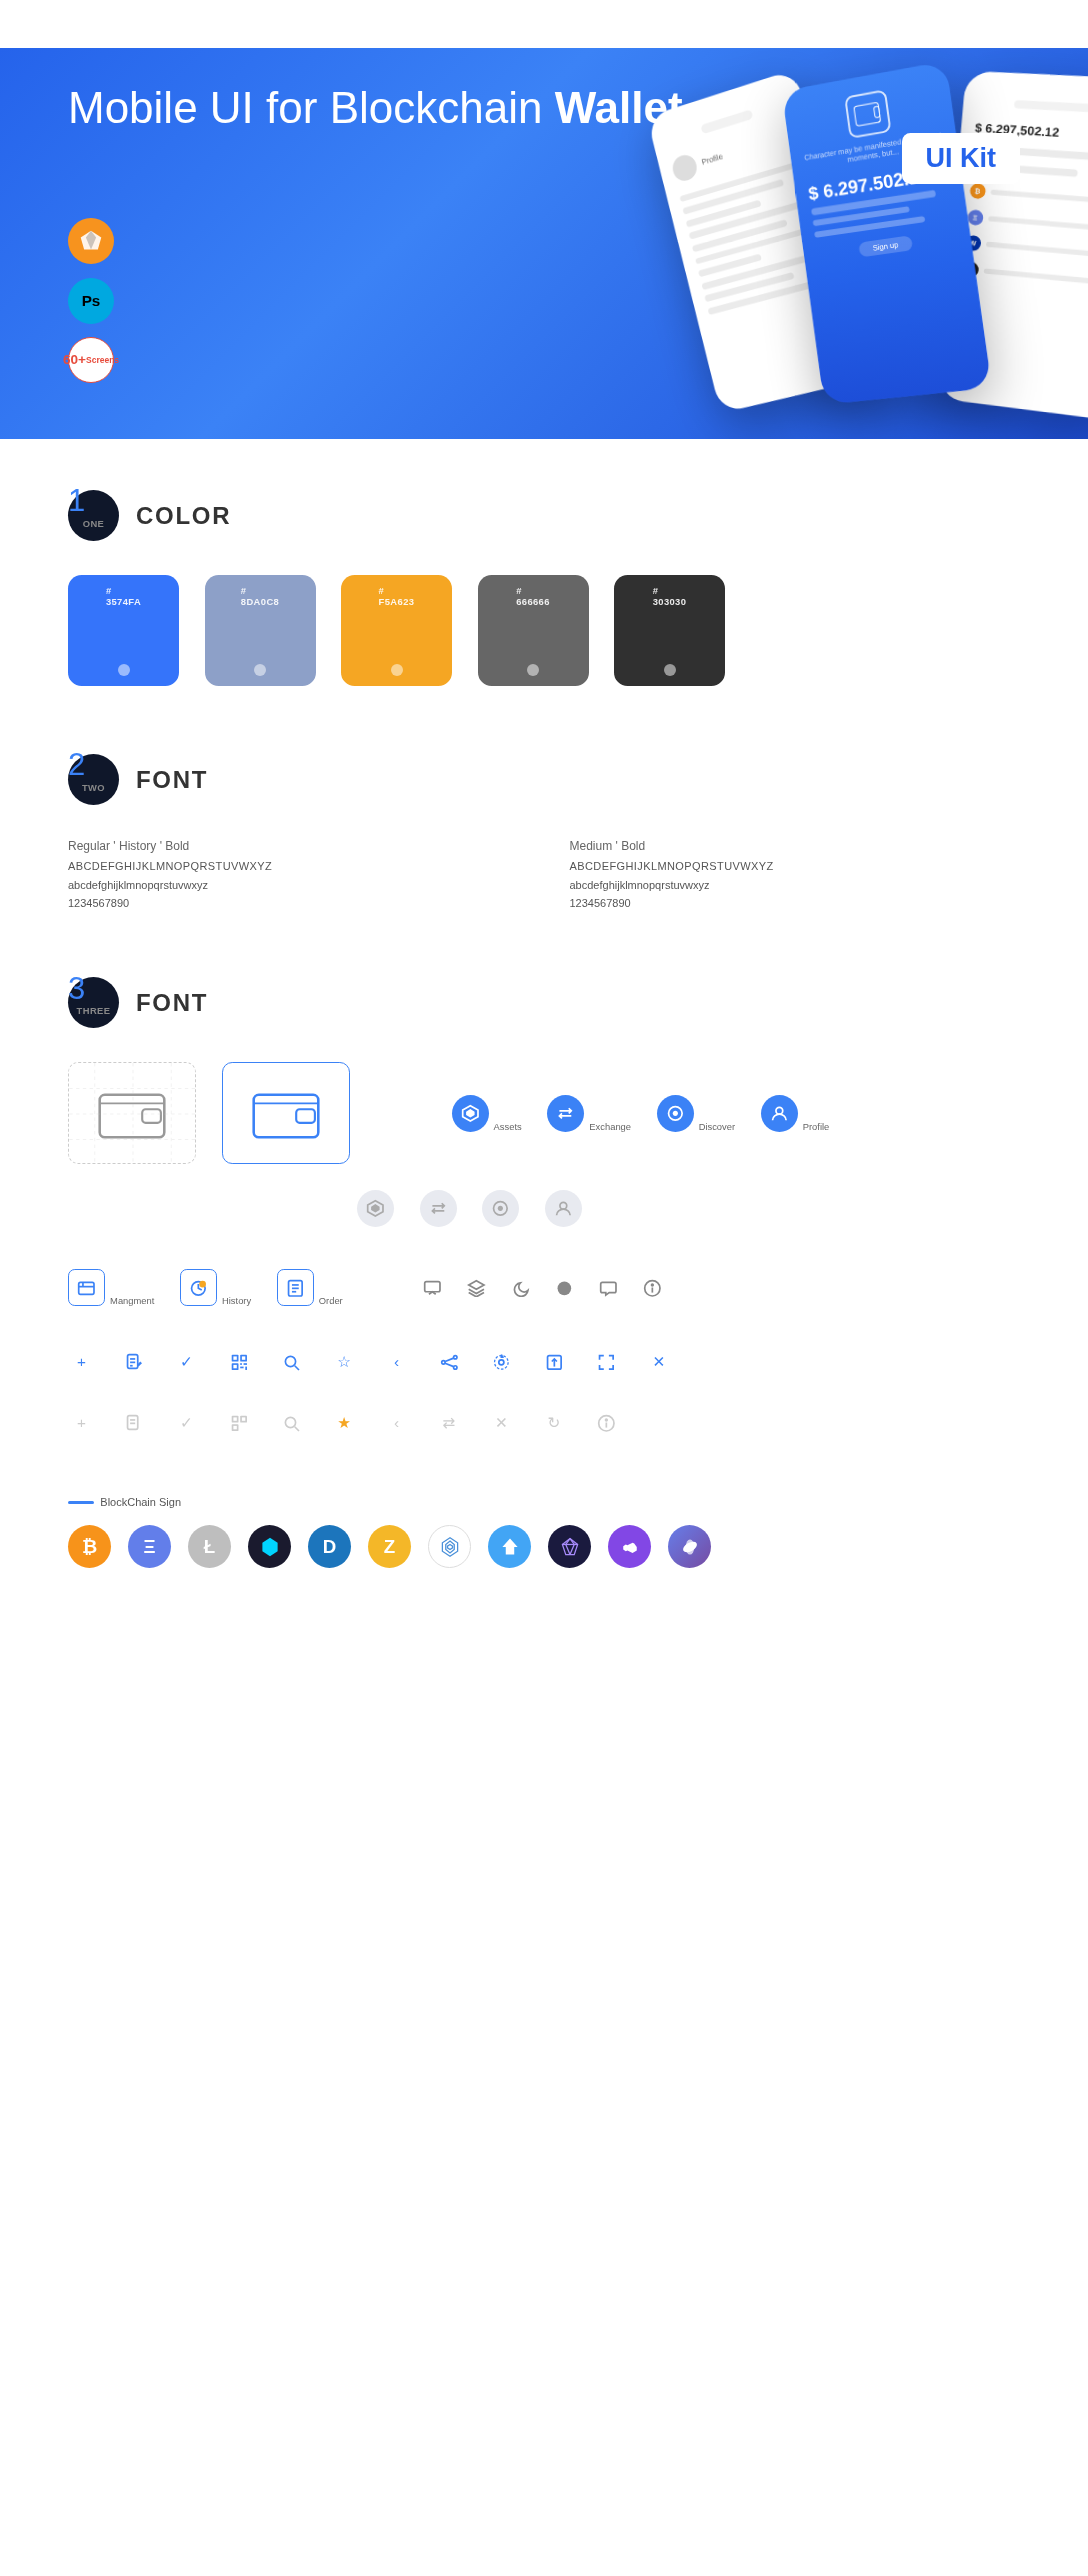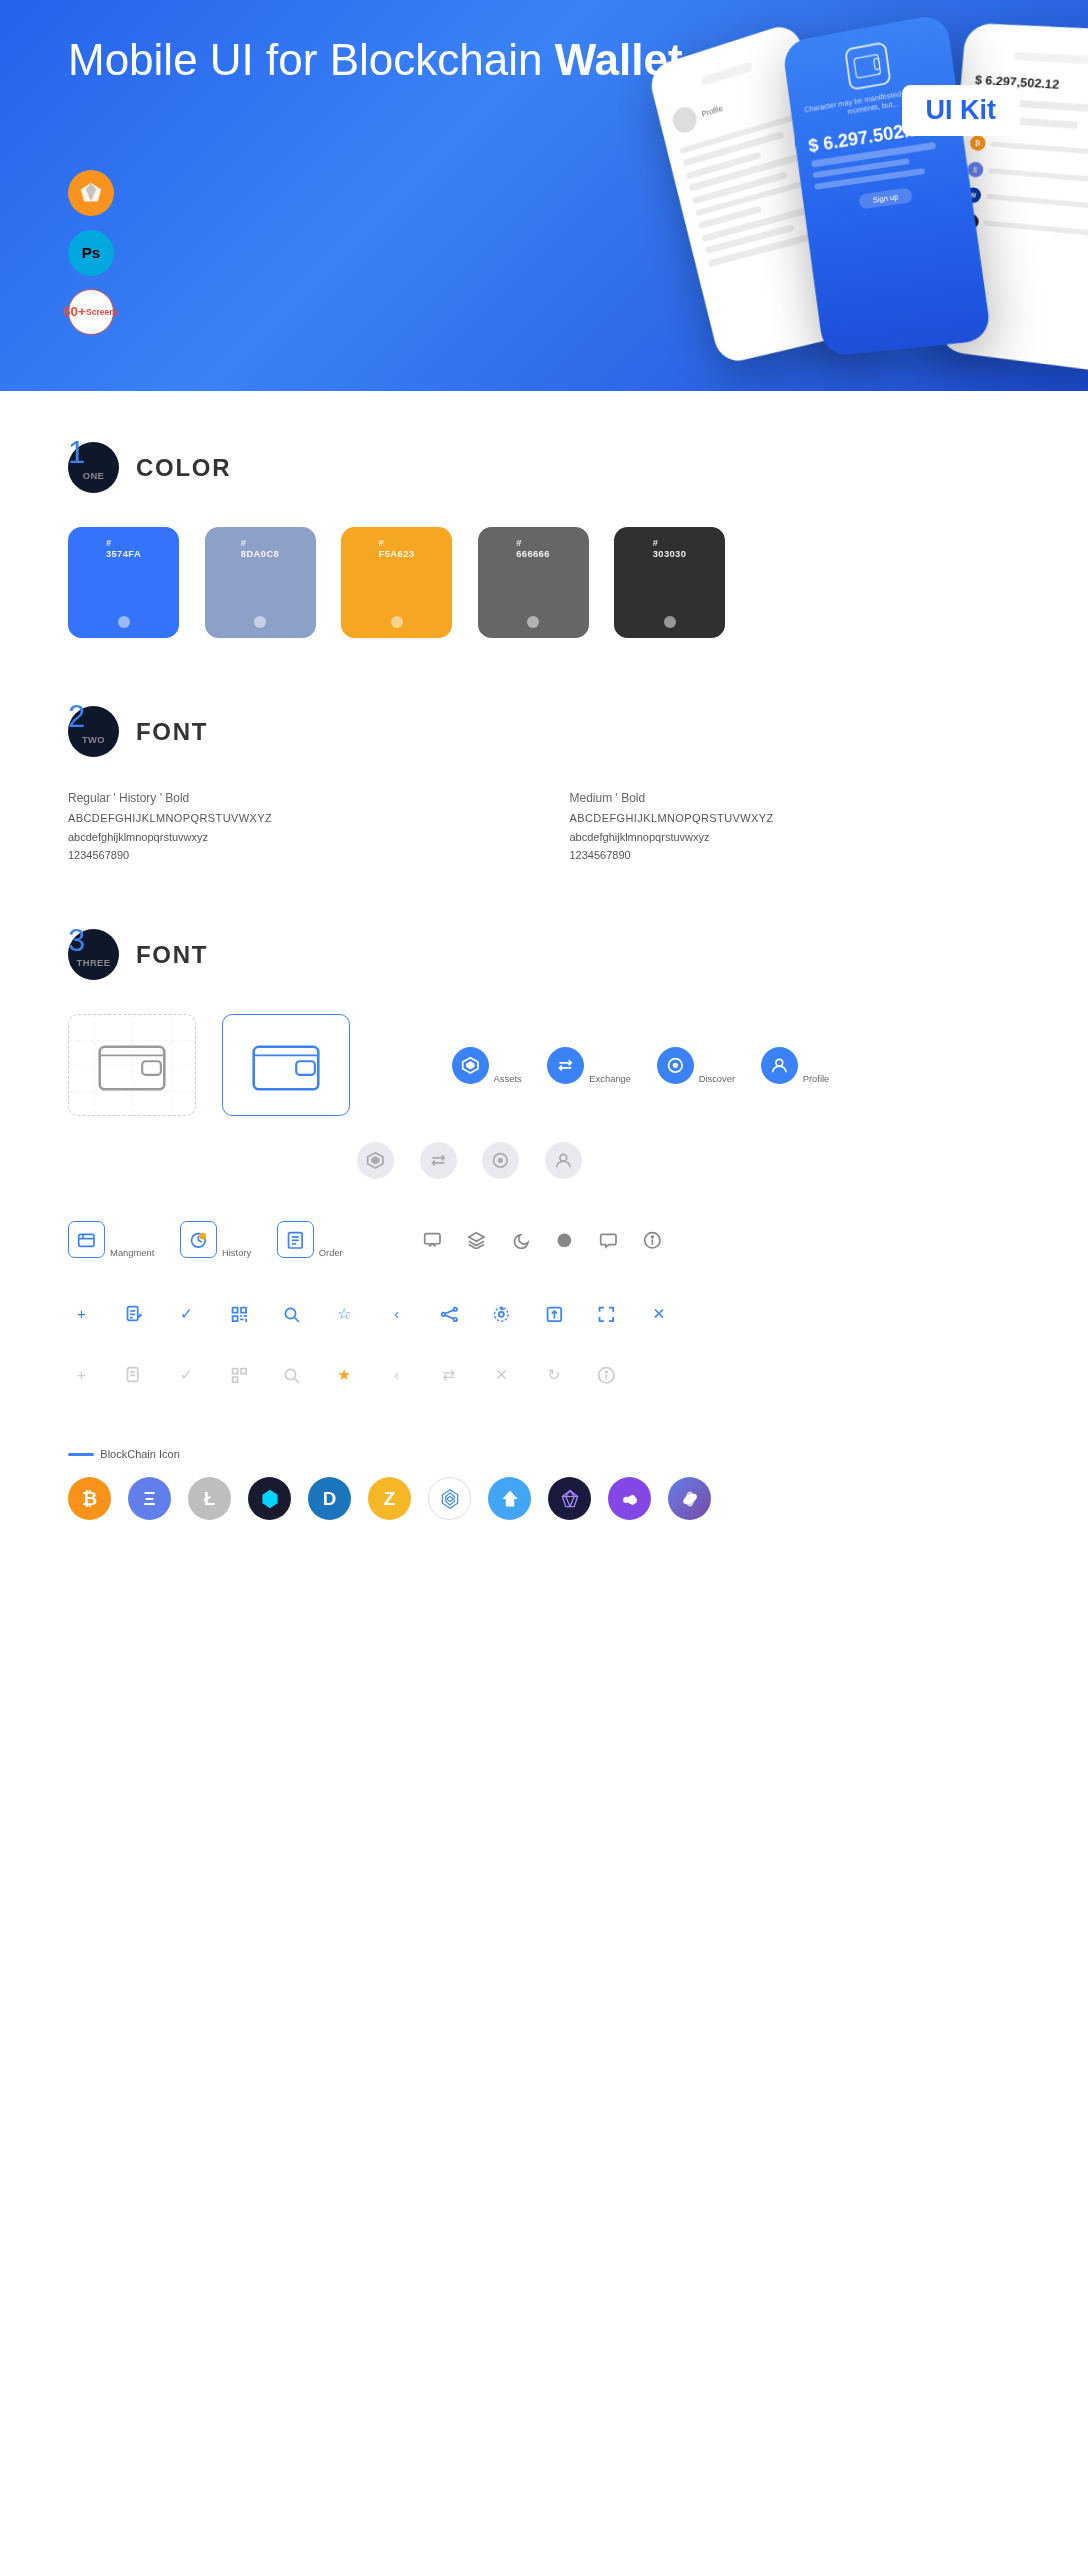--- a/index.html
+++ b/index.html
@@ -8,20 +8,21 @@
     
     .hero {
       background: linear-gradient(135deg, #2563eb 0%, #3b82f6 40%, #1d4ed8 100%);
       width: 100%;
       height: 391px;
       position: relative;
       overflow: hidden;
       display: flex;
       align-items: center;
       justify-content: center;
+      margin-top: 48px;
     }
     .hero-title {
       position: absolute;
       top: 34px;
       left: 68px;
       color: white;
       font-size: 44px;
       font-weight: 300;
       line-height: 1.2;
       z-index: 10;
@@ -732,21 +733,21 @@
         <line x1="11" y1="10" x2="11" y2="16"></line>
         <circle cx="11" cy="7" r="1" fill="#ccc"></circle>
       </svg>
     </div>
   </div>
 
   <div style="height:17px;"></div>
 
   <div class="blockchain-label">
     <div class="blockchain-line"></div>
-    <div class="blockchain-text">BlockChain Icon</div>
+    <div class="blockchain-text">BlockChain Sign</div>
   </div>
 
   <div class="crypto-row">
 
     <div class="crypto-icon" style="background:#f7931a;color:white;">₿</div>
 
     <div class="crypto-icon" style="background:#627eea;color:white;">Ξ</div>
 
     <div class="crypto-icon" style="background:#bebebe;color:white;">Ł</div>
 

